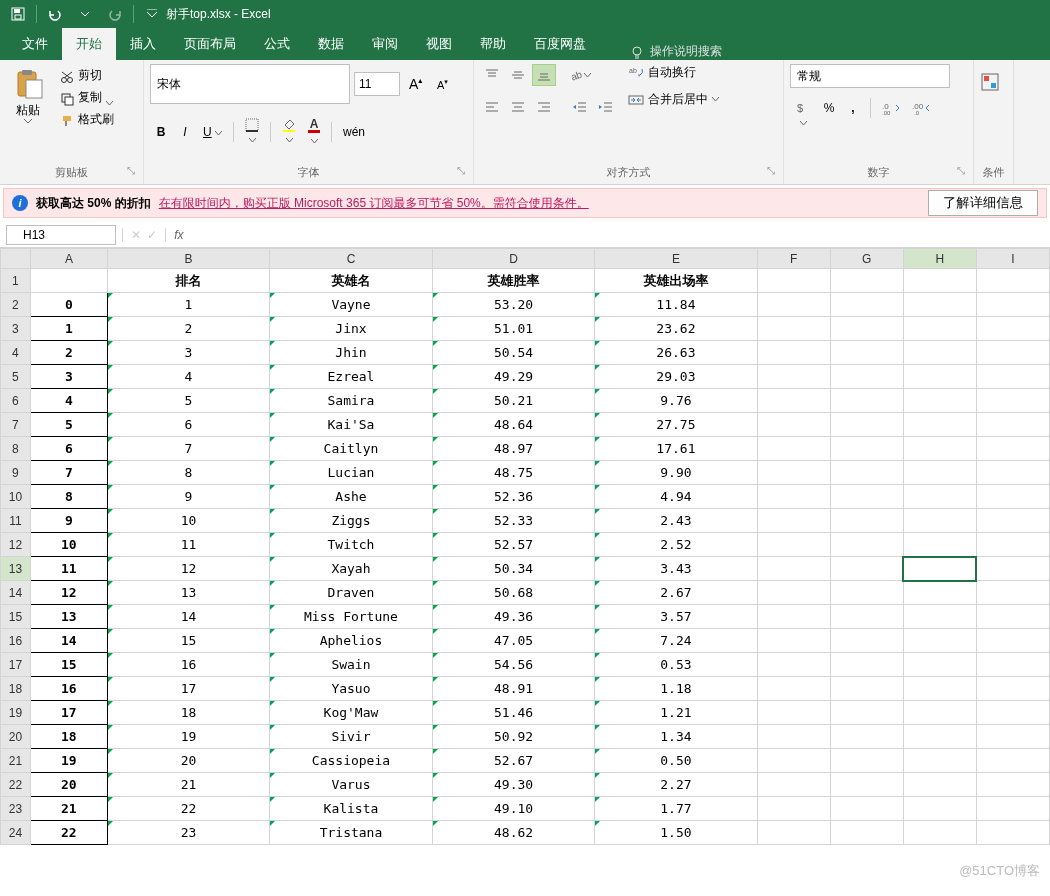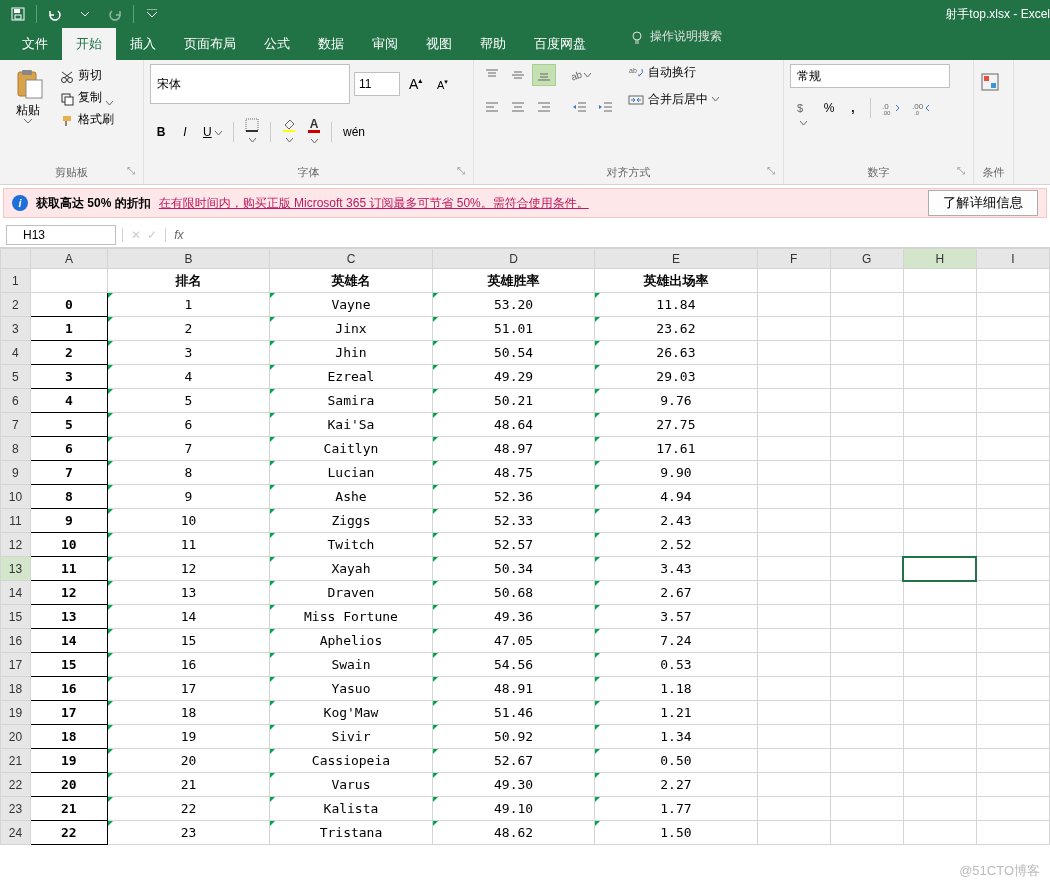--- a/index.html
+++ b/index.html
@@ -2,23 +2,23 @@
 <html><head>
 <meta charset="utf-8">
 <style>
 * { margin: 0; padding: 0; box-sizing: border-box; font-family: "Microsoft YaHei", sans-serif; }
 body { width: 1050px; height: 896px; background: #fff; overflow: hidden; font-size: 12px; }
 
 .titlebar { height: 28px; background: #217346; display: flex; align-items: center; color: #fff; }
 .titlebar-left { display: flex; align-items: center; gap: 2px; padding-left: 4px; }
 .tb-btn { width: 28px; height: 26px; display: flex; align-items: center; justify-content: center; cursor: pointer; }
 .tb-sep { width: 1px; height: 18px; background: rgba(255,255,255,0.3); margin: 0 2px; }
-.titlebar-title { flex: 1; text-align: right; font-size: 12px; }
-
-.ribbon-tabs { height: 32px; background: #217346; display: flex; align-items: flex-start; padding-left: 8px; color: #fff; }
+.titlebar-title { flex: 1; text-align: left; font-size: 12px; }
+
+.ribbon-tabs { height: 32px; background: #217346; display: flex; align-items: flex-end; padding-left: 8px; color: #fff; }
 .rtab { padding: 7px 14px; font-size: 13px; cursor: pointer; }
 .rtab.active { background: #f3f3f3; color: #217346; }
 .rtab-search { margin-left: 30px; display: flex; align-items: center; gap: 6px; color: #e0e0e0; }
 
 .ribbon { height: 125px; background: #f3f3f3; border-bottom: 1px solid #d4d4d4; display: flex; position: relative; }
 .rgroup { border-right: 1px solid #e1e1e1; padding: 4px 6px 2px 6px; display: flex; flex-direction: column; }
 .rgroup-body { flex: 1; display: flex; align-items: flex-start; }
 .rgroup-label { text-align: center; font-size: 11px; color: #666; padding: 2px 0; position: relative; }
 .rgroup-label .dl { position: absolute; right: 2px; top: 2px; font-size: 10px; color: #888; }
 

